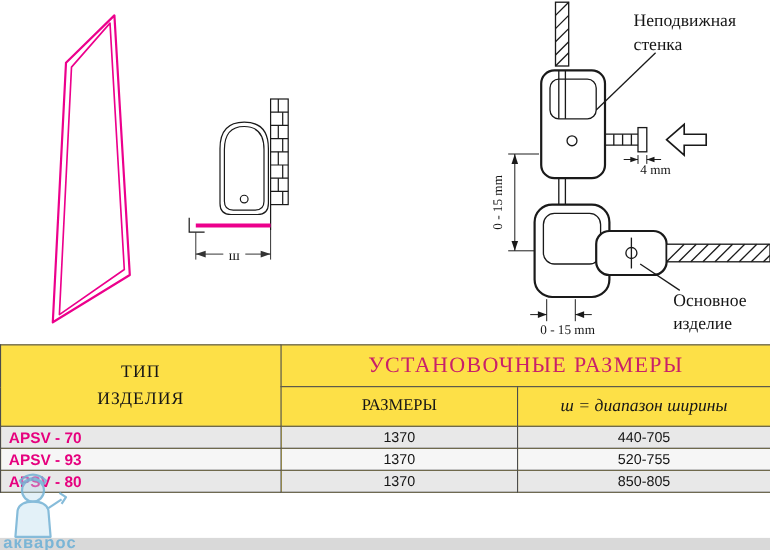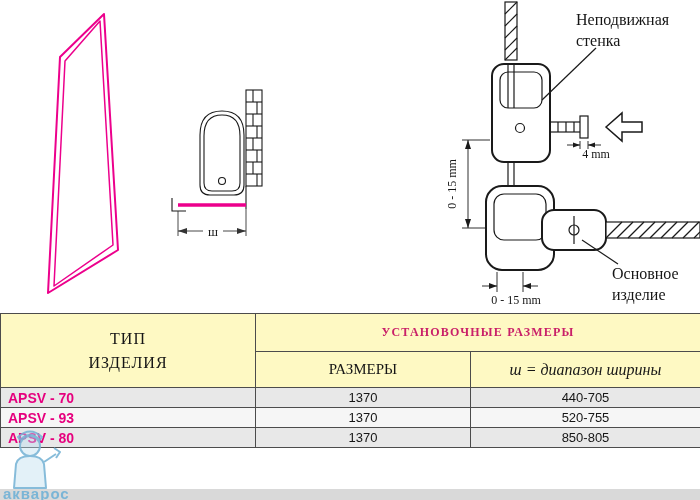--- a/index.html
+++ b/index.html
@@ -11,28 +11,28 @@
   .panel-svg { left:30px; top:5px; }
   .tub-svg { left:160px; top:85px; }
   .section-svg { left:430px; top:0; }
   .dlabel { position:absolute; font-family:"Liberation Serif", serif; font-size:16px; color:#161616;
             white-space:pre-line; line-height:1.3; }
   .fixed-wall-label { left:576px; top:10px; }
   .main-product-label { left:612px; top:264px; }
   svg text { font-family:"Liberation Serif", serif; fill:#161616; }
 
   table.dims { position:absolute; left:0; top:313px; width:700px; border-collapse:collapse;
-               table-layout:fixed; background:#fef9c3; }
+               table-layout:fixed; background:#fde047; }
   .dims th, .dims td { border:1px solid #4c4c4c; text-align:center; vertical-align:middle; overflow:hidden; }
   tr.hrow1 { height:38px; }
   tr.hrow2 { height:36px; }
   tr.drow { height:20px; }
   .type-header { font-family:"Liberation Serif", serif; font-weight:normal; font-size:16px;
                  letter-spacing:1px; white-space:pre-line; line-height:1.45; color:#161616; }
-  .group-header { font-family:"Liberation Serif", serif; font-size:12px; font-weight:bold;
+  .group-header { font-family:"Liberation Serif", serif; font-size:20px; font-weight:normal;
                   letter-spacing:1.2px; color:#c92069; }
   .sub-header { font-family:"Liberation Serif", serif; font-weight:normal; font-size:15px; color:#161616; }
   .sub-header.width { font-size:16px;font-style:italic; }
   .drow td { font-size:13px; color:#161616; font-family:"Liberation Sans", sans-serif; }
   .drow td.type-cell { text-align:left; padding-left:7px; color:#e6007e; font-weight:bold; font-size:14px; }
   tr.shade td { background:#e8e8e8; }
   tr.lite td { background:#f6f6f6; }
 
   .footer-bar { position:absolute; left:0; bottom:0; width:700px; height:11px; background:#d9d9d9; z-index:4; }
   .watermark-svg { position:absolute; left:0; top:428px; z-index:5; opacity:0.9; }

